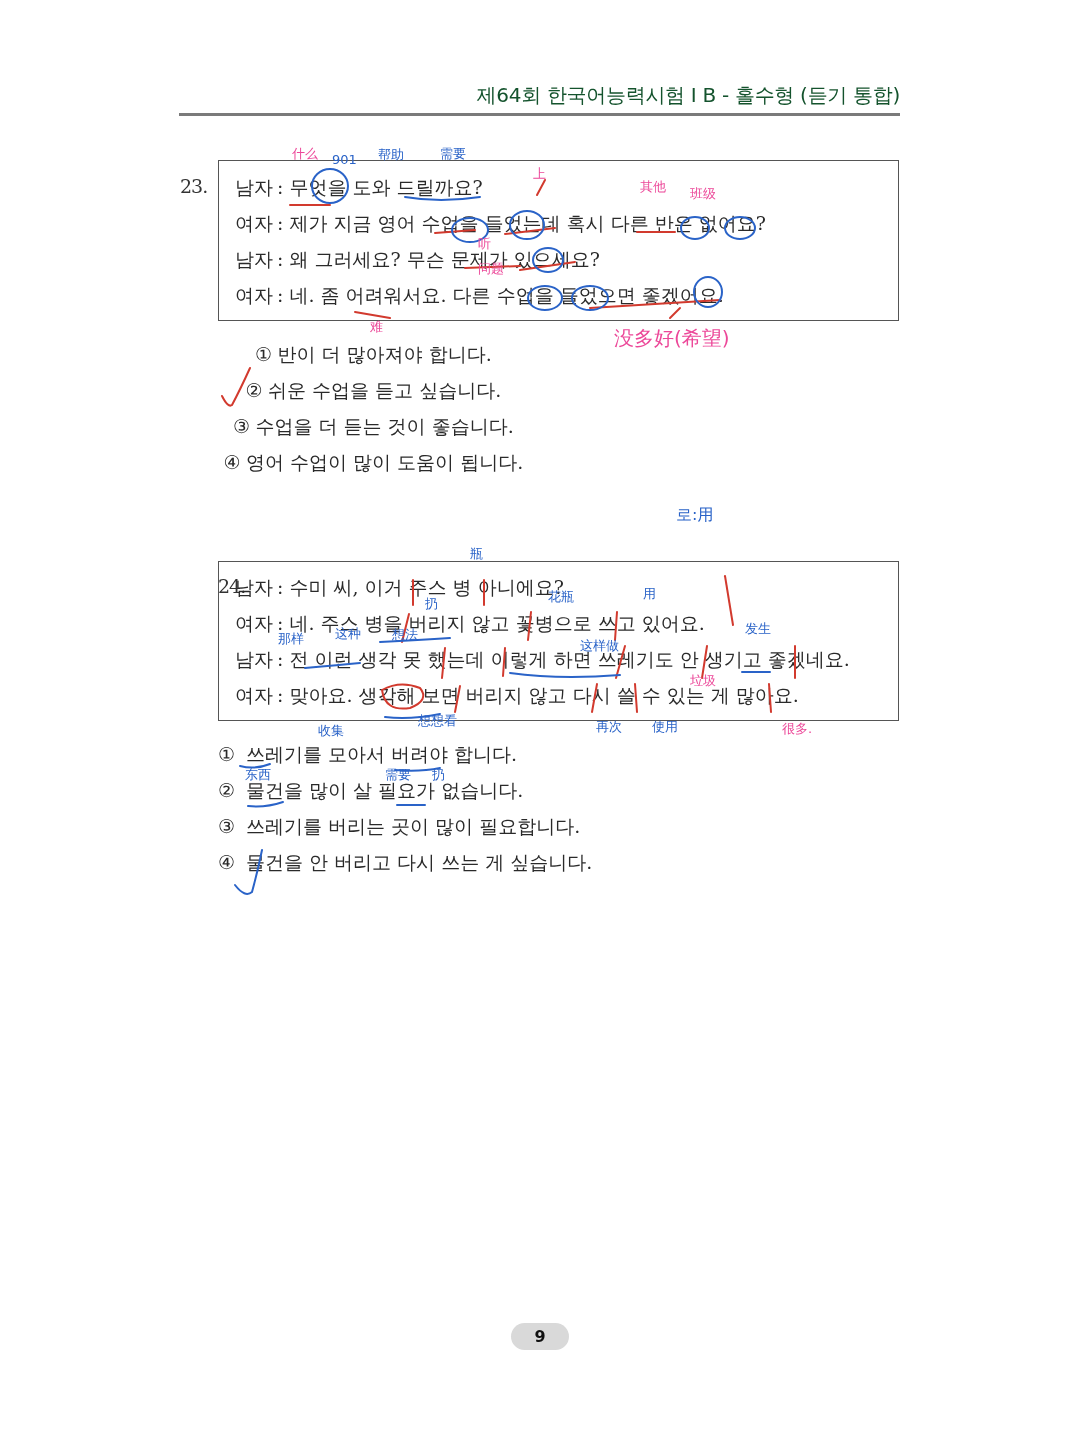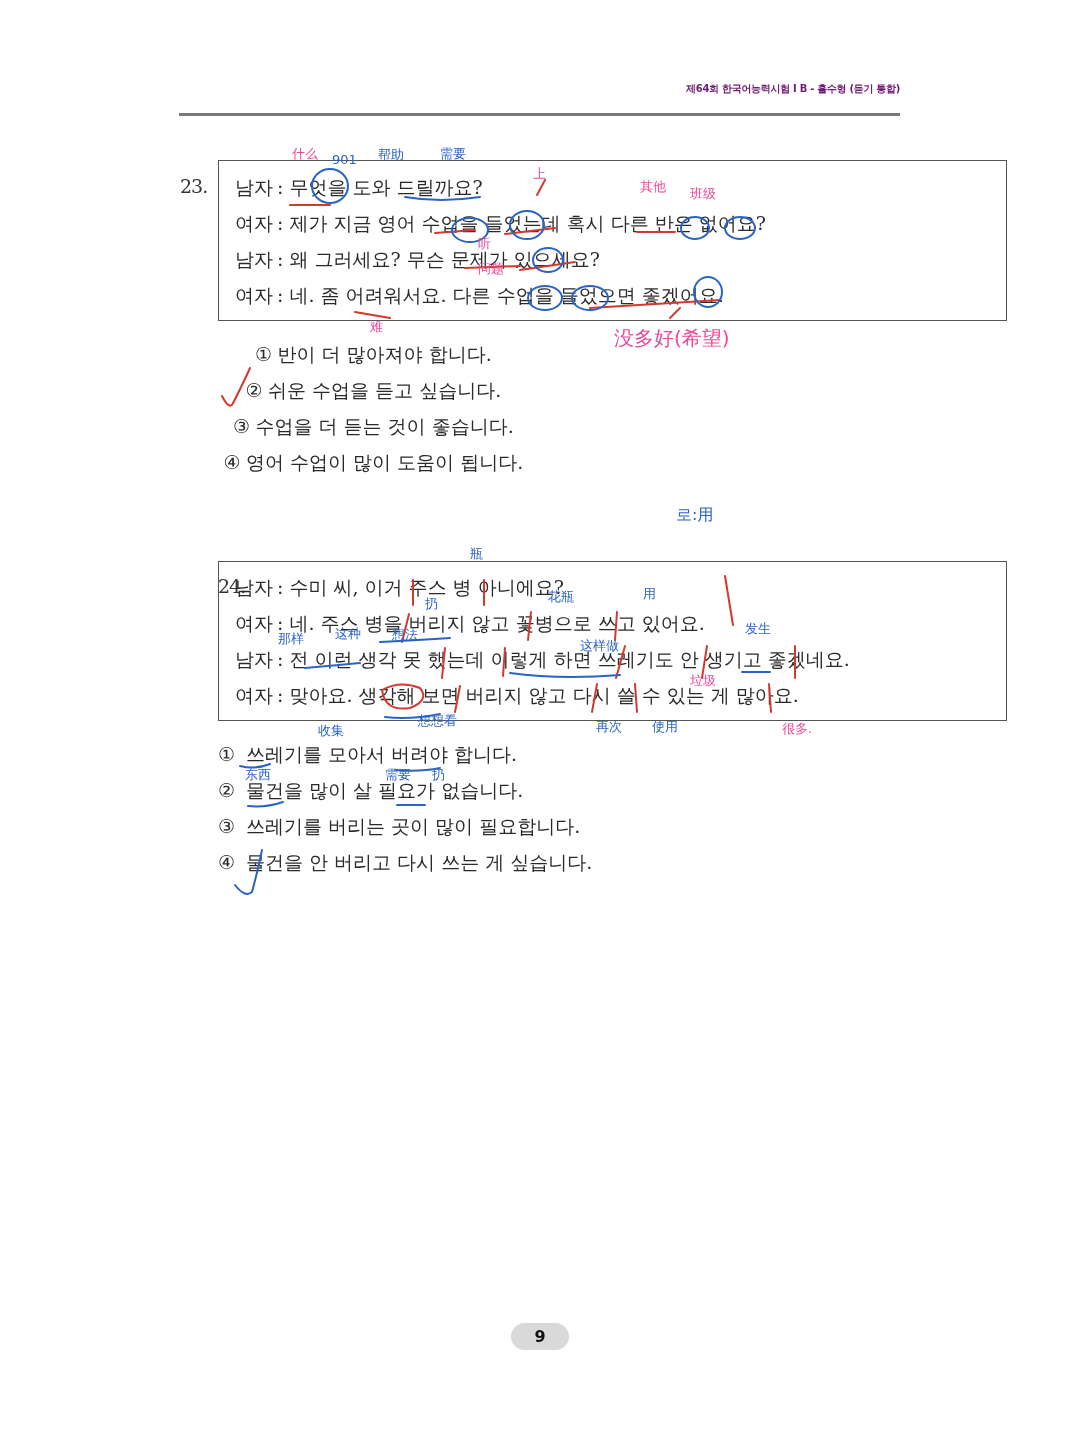--- a/index.html
+++ b/index.html
@@ -1,22 +1,22 @@
 <!DOCTYPE html>
 <html><head>
   <meta charset="utf-8">
   <style>
     html, body { margin: 0; padding: 0; background: #ffffff; }
     body { width: 1080px; height: 1440px; position: relative; overflow: hidden;
            font-family: "DejaVu Serif", "Liberation Serif", serif; color: #222; }
     .header-title { position: absolute; right: 180px; top: 82px; font-family: "DejaVu Sans", "Liberation Sans", sans-serif;
-                    font-weight: bold; font-size: 10px; color: #701a75; letter-spacing: -0.3px; }
+                    font-weight: normal; font-size: 20px; color: #14532d; letter-spacing: -0.3px; }
     .header-rule { position: absolute; left: 179px; top: 113px; width: 721px; height: 3px; background: #7a7a7a; }
     .qnum { position: absolute; font-size: 19px; color: #333; letter-spacing: -1px; }
-    .dialog-box { position: absolute; left: 218px; width: 789px; border: 1.5px solid #555; box-sizing: border-box; }
+    .dialog-box { position: absolute; left: 218px; width: 681px; border: 1.5px solid #555; box-sizing: border-box; }
     .line { position: absolute; left: 16px; font-size: 19px; white-space: nowrap; color: #2a2a2a; }
     .speaker { display: inline-block; }
     .colon { display: inline-block; margin: 0 6px 0 4px; }
     .choices { position: absolute; left: 218px; }
     .choice { font-size: 19px; height: 36px; line-height: 36px; white-space: nowrap; color: #2a2a2a; }
     .choice .num { display: inline-block; width: 28px; }
     .page-pill { position: absolute; left: 511px; top: 1323px; width: 58px; height: 27px; border-radius: 14px; background: #d9d9d9;
                  font-family: "DejaVu Sans", "Liberation Sans", sans-serif; font-weight: bold; font-size: 16px; text-align: center; line-height: 27px; color: #111; }
     .annotations { position: absolute; left: 0; top: 0; width: 1080px; height: 1440px; pointer-events: none; }
     .note { position: absolute; font-family: "DejaVu Sans", "Liberation Sans", sans-serif; font-size: 13px; }

